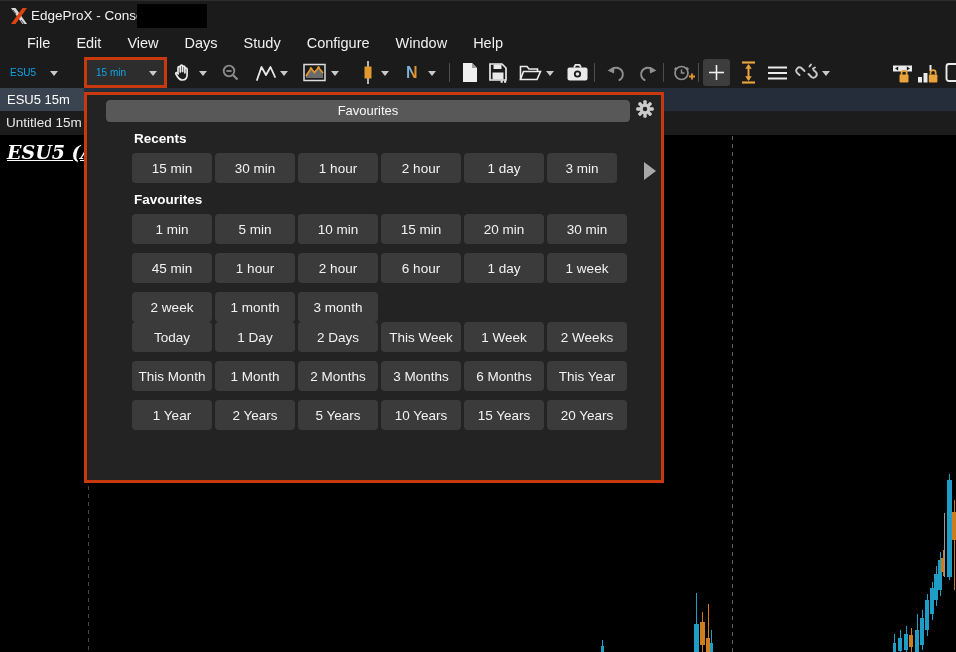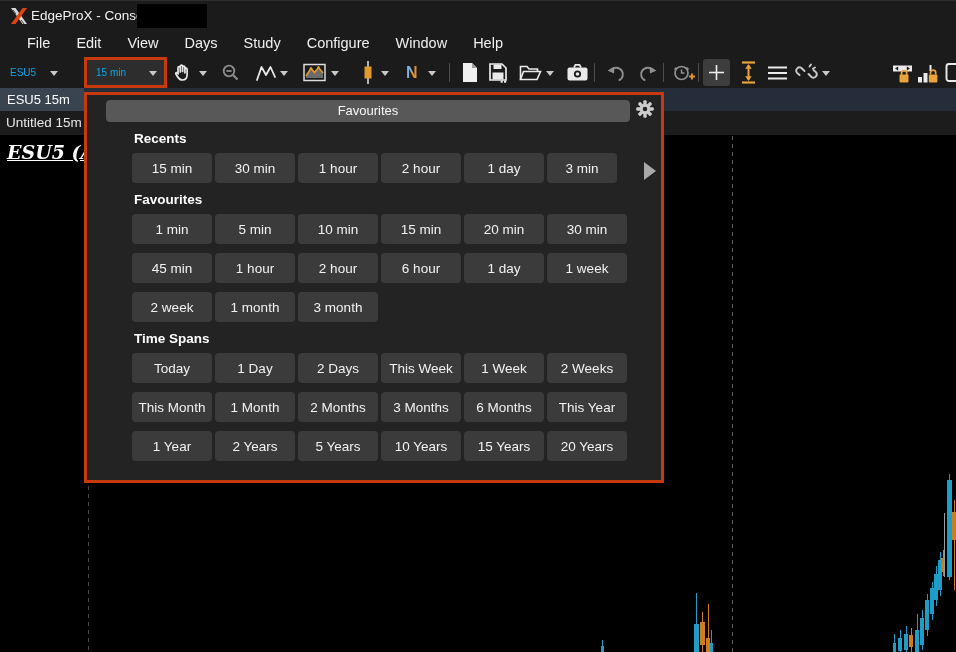--- a/index.html
+++ b/index.html
@@ -376,21 +376,20 @@
             <button class="tf-btn">2 hour</button>
             <button class="tf-btn">6 hour</button>
             <button class="tf-btn">1 day</button>
             <button class="tf-btn">1 week</button>
             <button class="tf-btn">2 week</button>
             <button class="tf-btn">1 month</button>
             <button class="tf-btn">3 month</button>
           </div>
         </div>
         <div class="section">
-          <div class="section-title">Time Spans</div>
           <div class="btn-grid">
             <button class="tf-btn">Today</button>
             <button class="tf-btn">1 Day</button>
             <button class="tf-btn">2 Days</button>
             <button class="tf-btn">This Week</button>
             <button class="tf-btn">1 Week</button>
             <button class="tf-btn">2 Weeks</button>
             <button class="tf-btn">This Month</button>
             <button class="tf-btn">1 Month</button>
             <button class="tf-btn">2 Months</button>

